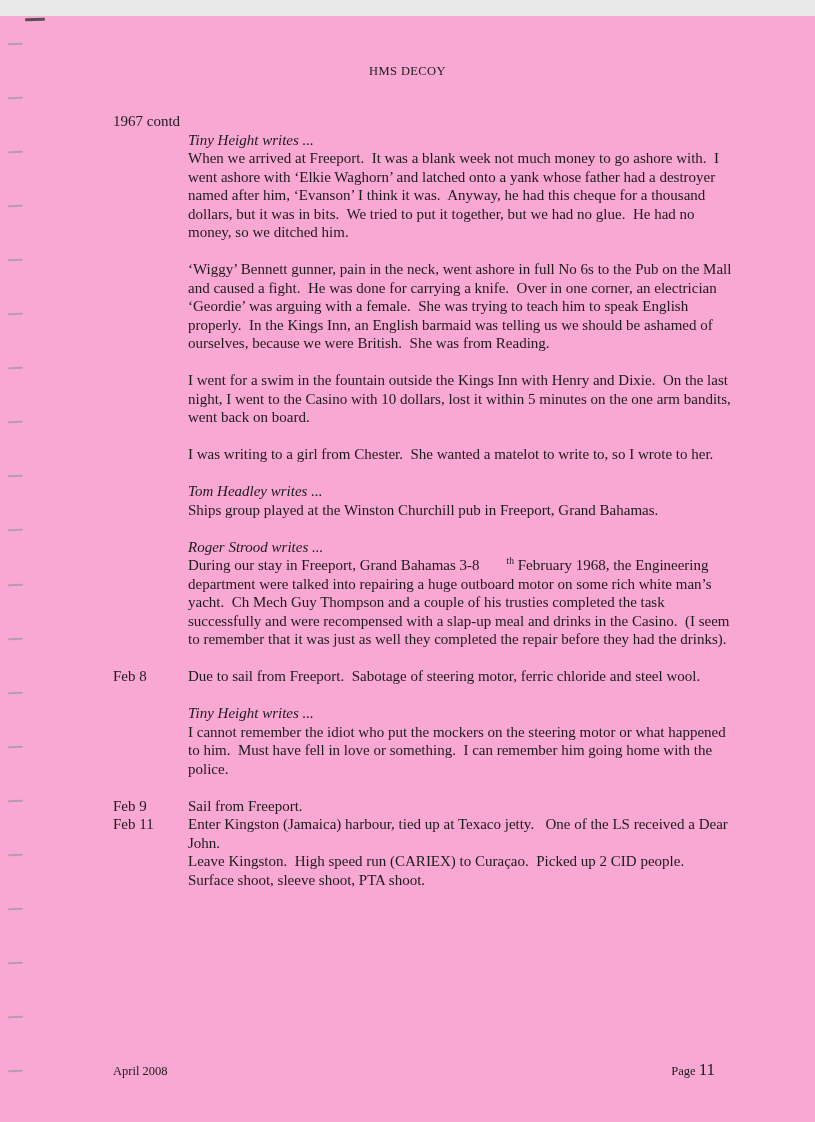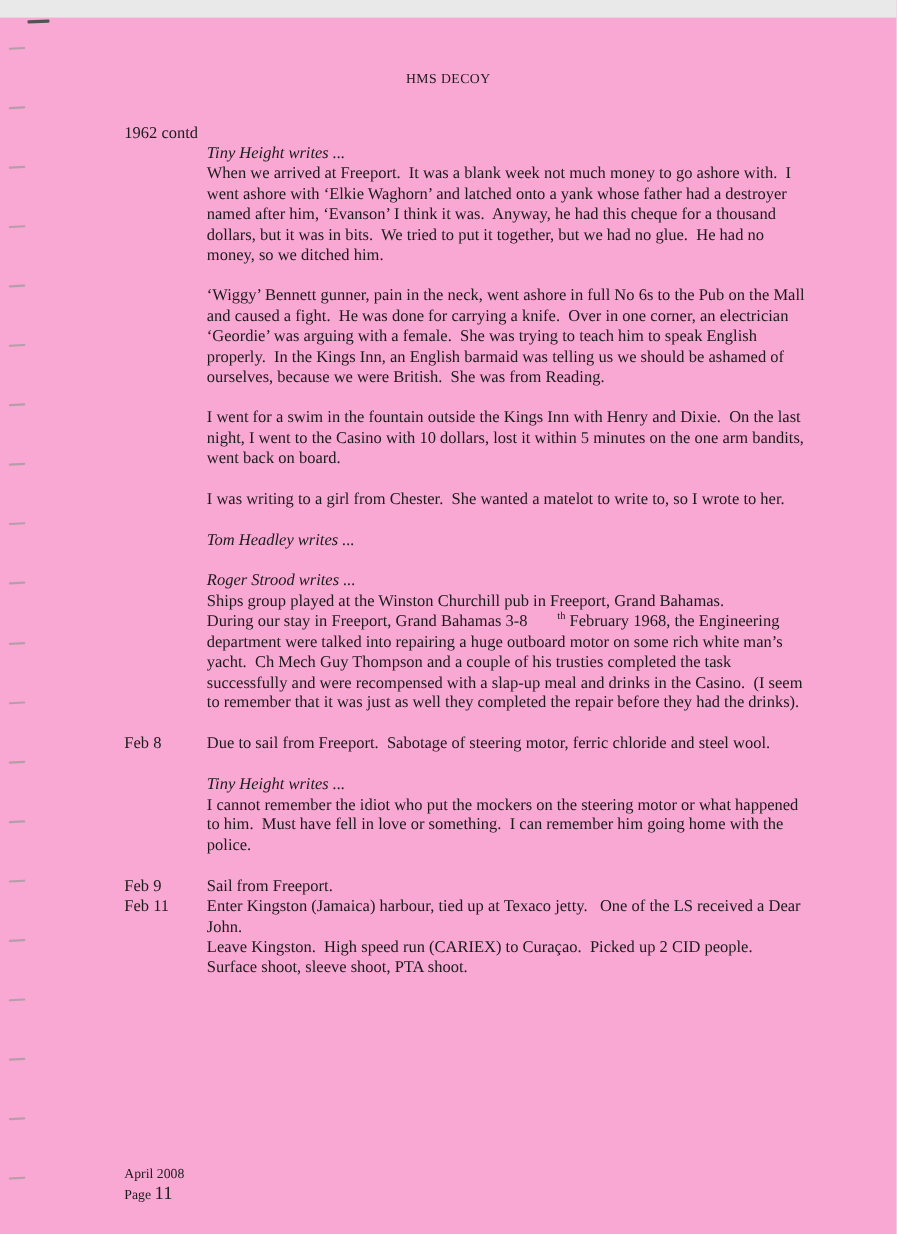--- a/index.html
+++ b/index.html
@@ -26,21 +26,20 @@
   }
   .row{display:flex;align-items:baseline;}
   .date-col{flex:0 0 75px;white-space:nowrap;}
   .text-col{width:552px;white-space:pre-wrap;}
   .text-col.italic{font-style:italic;}
   .text-col sup{font-size:9.5px;line-height:0;vertical-align:super;padding-left:27px;}
   .footer{
     position:absolute;left:113px;right:100px;top:1044px;
     display:flex;justify-content:space-between;align-items:baseline;
     font-size:12.5px;
-    flex-direction:column;
   }
   .footer .pageno .num{font-size:17px;}
   .mark{
     position:absolute;left:8px;width:15px;height:2px;
     background:#999;opacity:.7;border-radius:1px;
     transform:rotate(-3deg);
   }
   .mark.dark{left:25px;width:20px;height:3px;background:#4d4d4d;opacity:.95;transform:rotate(-2deg);}
 </style>
 </head>
@@ -69,21 +68,21 @@
       <div class="mark" style="top: 945.85px;"></div>
       <div class="mark" style="top: 999.9px;"></div>
       <div class="mark" style="top: 1053.95px;"></div>
       <div class="mark" style="top: 1108px;"></div>
     </div>
 
   <div class="header-title">HMS DECOY</div>
 
   <div class="doc-body">
       <div class="row">
-        <div class="date-col">1962 contd</div>
+        <div class="date-col">1967 contd</div>
         <div class="text-col"></div>
       </div>
       <div class="row">
         <div class="date-col"></div>
         <div class="text-col italic">Tiny Height writes ...</div>
       </div>
       <div class="row">
         <div class="date-col"></div>
         <div class="text-col">When we arrived at Freeport.  It was a blank week not much money to go ashore with.  I went ashore with ‘Elkie Waghorn’ and latched onto a yank whose father had a destroyer named after him, ‘Evanson’ I think it was.  Anyway, he had this cheque for a thousand dollars, but it was in bits.  We tried to put it together, but we had no glue.  He had no money, so we ditched him.</div>
       </div>
@@ -96,27 +95,27 @@
         <div class="text-col">I went for a swim in the fountain outside the Kings Inn with Henry and Dixie.  On the last night, I went to the Casino with 10 dollars, lost it within 5 minutes on the one arm bandits, went back on board.</div>
       </div>
       <div class="row" style="margin-top: 18.5px;">
         <div class="date-col"></div>
         <div class="text-col">I was writing to a girl from Chester.  She wanted a matelot to write to, so I wrote to her.</div>
       </div>
       <div class="row" style="margin-top: 18.5px;">
         <div class="date-col"></div>
         <div class="text-col italic">Tom Headley writes ...</div>
       </div>
+      <div class="row">
+        <div class="date-col"></div>
+        <div class="text-col">Ships group played at the Winston Churchill pub in Freeport, Grand Bahamas.</div>
+      </div>
       <div class="row" style="margin-top: 18.5px;">
         <div class="date-col"></div>
         <div class="text-col italic">Roger Strood writes ...</div>
-      </div>
-      <div class="row">
-        <div class="date-col"></div>
-        <div class="text-col">Ships group played at the Winston Churchill pub in Freeport, Grand Bahamas.</div>
       </div>
       <div class="row">
         <div class="date-col"></div>
         <div class="text-col"><span>During our stay in Freeport, Grand Bahamas 3-8</span><sup>th</sup><span> February 1968, the Engineering department were talked into repairing a huge outboard motor on some rich white man’s yacht.  Ch Mech Guy Thompson and a couple of his trusties completed the task successfully and were recompensed with a slap-up meal and drinks in the Casino.  (I seem to remember that it was just as well they completed the repair before they had the drinks).</span></div>
       </div>
       <div class="row" style="margin-top: 18.5px;">
         <div class="date-col">Feb 8</div>
         <div class="text-col">Due to sail from Freeport.  Sabotage of steering motor, ferric chloride and steel wool.</div>
       </div>
       <div class="row" style="margin-top: 18.5px;">

